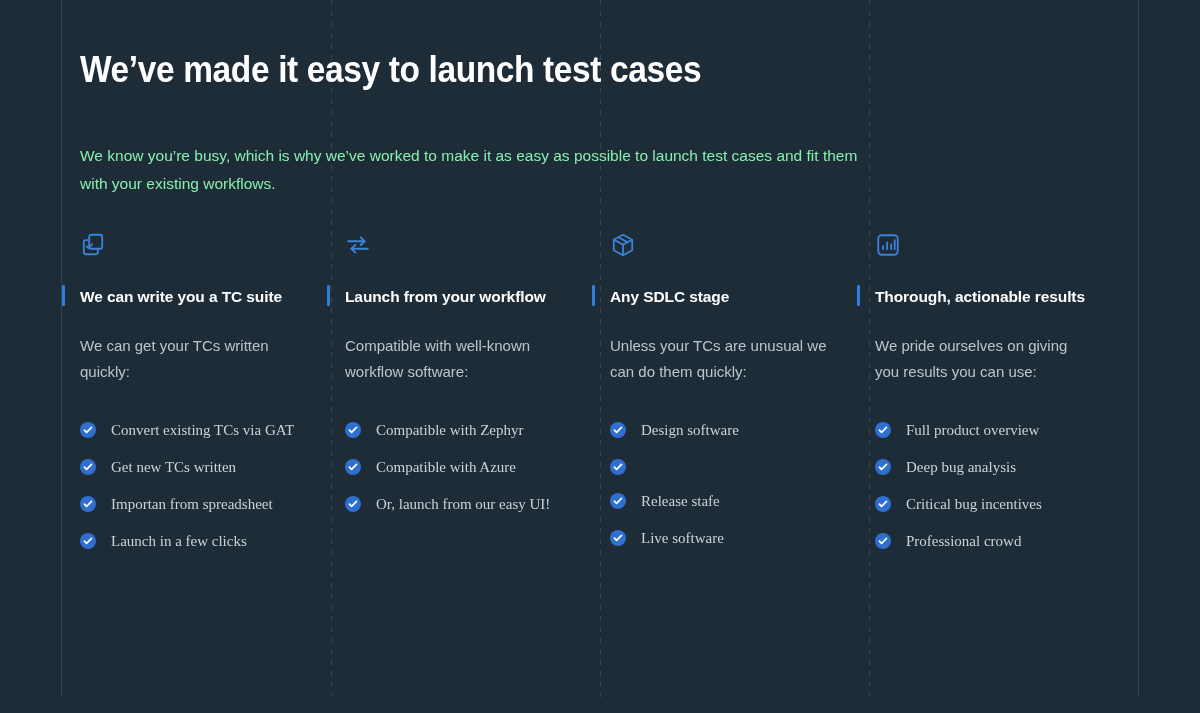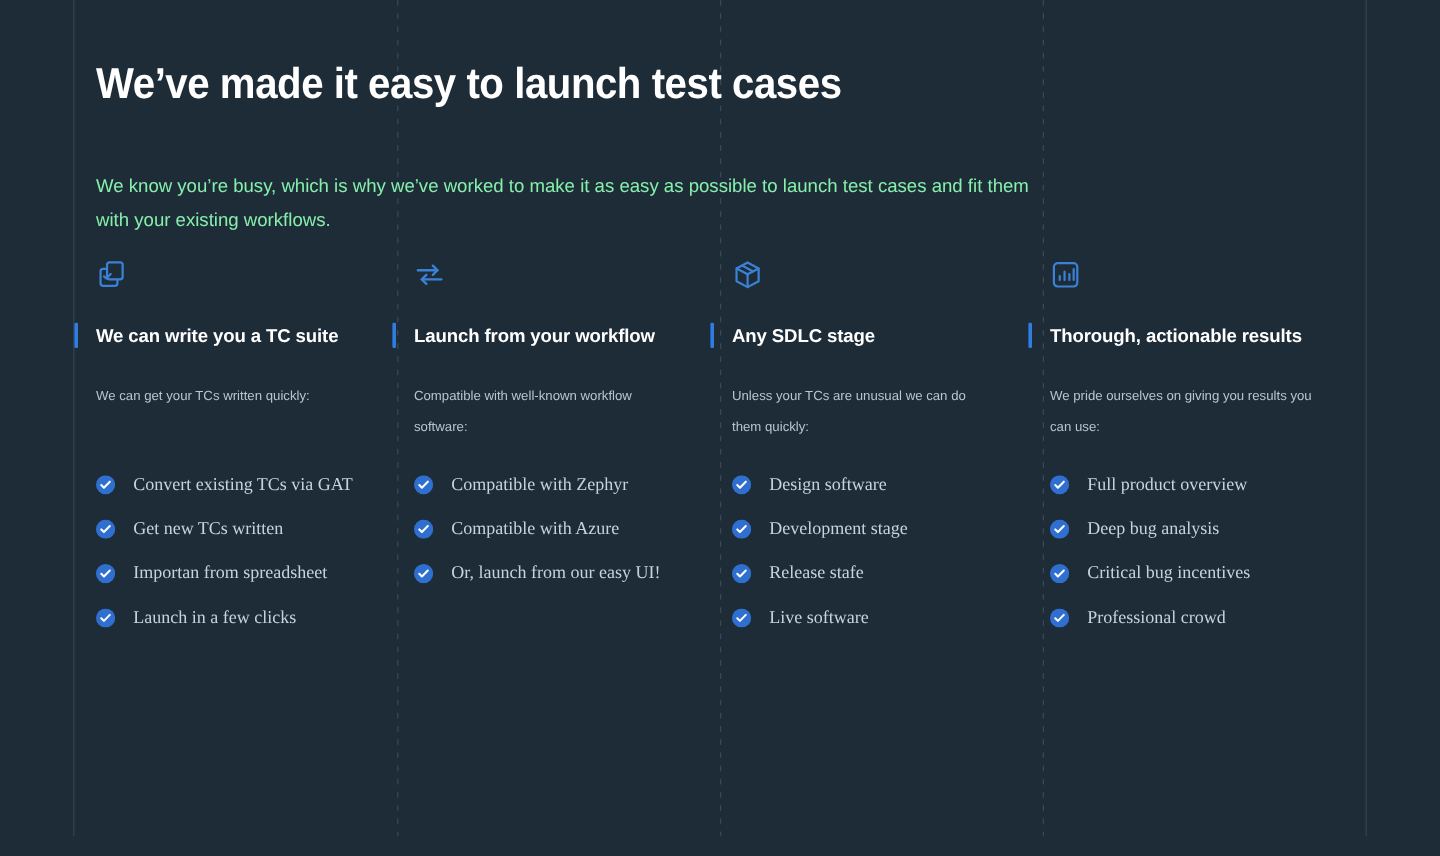--- a/index.html
+++ b/index.html
@@ -75,21 +75,21 @@
     font-size: 15.5px;
     line-height: 28px;
     color: #86efac;
     font-weight: 400;
   }
 
   
   .columns {
     position: absolute;
     left: 80px;
-    top: 212px;
+    top: 228px;
     width: 1060px;
     display: flex;
   }
   .col {
     width: 269px;
     padding-right: 36px;
     position: relative;
   }
 
   .col-icon {
@@ -118,26 +118,26 @@
   }
   .col-head {
     font-size: 15.5px;
     font-weight: 700;
     color: #ffffff;
     letter-spacing: -0.1px;
     white-space: nowrap;
   }
 
   .col-desc {
-    font-size: 11px;
+    font-size: 15px;
     line-height: 26px;
     color: #b9c5ce;
     width: 220px;
     min-height: 52px;
-    margin-bottom: 24px;
+    margin-bottom: 34px;
   }
 
   .check-list {
     list-style: none;
     margin-top: 14px;
     font-family: Liberation Serif, serif;
   }
   .check-item {
     display: flex;
     align-items: flex-start;
@@ -299,21 +299,20 @@
           </span>
           <span class="check-label">Design software</span>
         </li>
         <li class="check-item">
           <span class="check-icon">
             <svg width="16" height="16" viewBox="0 0 16 16">
                 <circle cx="8" cy="8" r="8" fill="#2f6fd0"></circle>
                 <path d="M4.4 8.2l2.2 2.2 4.9-5" fill="none" stroke="#ffffff" stroke-width="1.7" stroke-linecap="round" stroke-linejoin="round"></path>
               </svg>
           </span>
-          <span class="check-label">Development stage</span>
         </li>
         <li class="check-item">
           <span class="check-icon">
             <svg width="16" height="16" viewBox="0 0 16 16">
                 <circle cx="8" cy="8" r="8" fill="#2f6fd0"></circle>
                 <path d="M4.4 8.2l2.2 2.2 4.9-5" fill="none" stroke="#ffffff" stroke-width="1.7" stroke-linecap="round" stroke-linejoin="round"></path>
               </svg>
           </span>
           <span class="check-label">Release stafe</span>
         </li>

